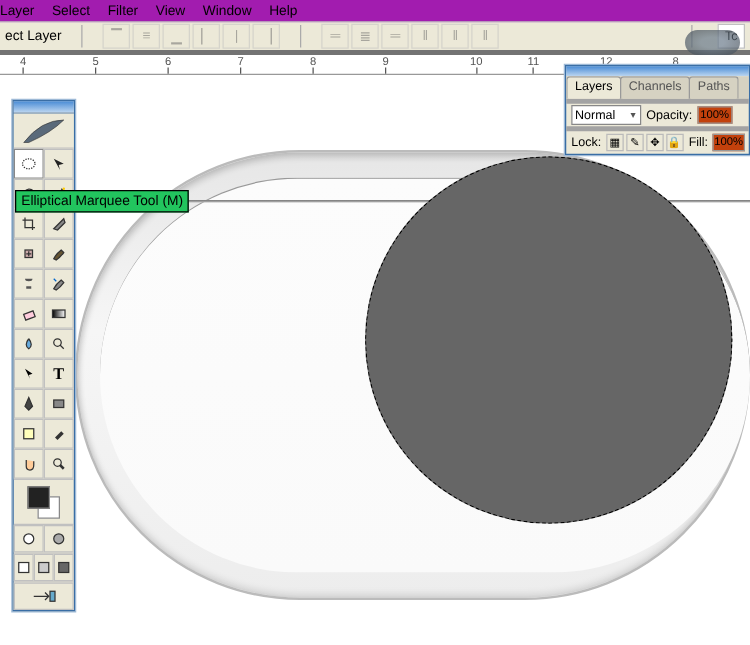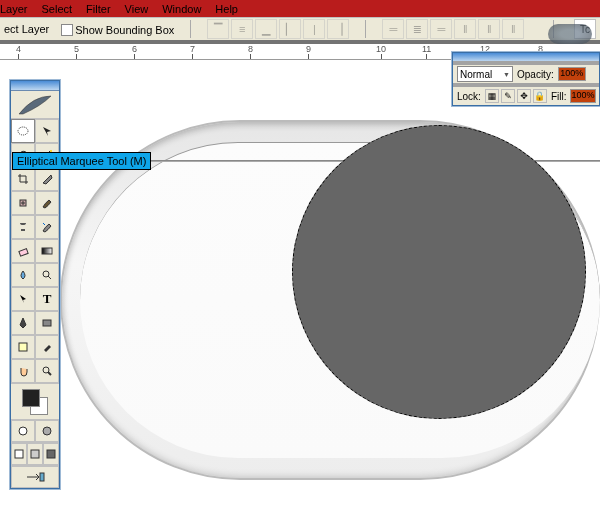--- a/index.html
+++ b/index.html
@@ -11,21 +11,21 @@
     width: 600px;
     height: 516px;
     overflow: hidden;
     position: relative;
   }
   .menubar {
     display: flex;
     align-items: center;
     gap: 14px;
     padding: 2px 4px 2px 0;
-    background: #b91c1c;
+    background: #a21caf;
     height: 18px;
     border-bottom: 1px solid #c0c0c0;
   }
   .menubar span { cursor: default; }
   .options-bar {
     display:flex;
     align-items:center;
     height:26px;
     background:#ece9d8;
     border-bottom:4px solid #737373;
@@ -160,21 +160,21 @@
   .sw-bg{position:absolute;right:0;bottom:0;width:18px;height:18px;background:#fff;border:1px solid #888;}
   .tb-row{
     display:grid;grid-template-columns:1fr 1fr;
     border-top:1px solid #c0c0c0;
   }
   .tb-row .tool{height:22px;}
 
   .tooltip{
     position:absolute;
     left:12px; top:152px;
-    background:#0ea5e9;
+    background:#22c55e;
     border:1px solid #000;
     padding:2px 4px;
     font-size:11px;
     white-space:nowrap;
     z-index:50;
   }
 
   .layers-panel{
     position:absolute;
     right:0; top:52px;
@@ -233,21 +233,20 @@
   <span>Layer</span>
   <span>Select</span>
   <span>Filter</span>
   <span>View</span>
   <span>Window</span>
   <span>Help</span>
 </div>
 
 <div class="options-bar">
   <span class="opt-label">ect Layer</span>
-  <span><span class="opt-check"></span><span>Show Bounding Box</span></span>
   <span class="opt-divider"></span>
   <div class="opt-iconrow">
     <div class="opt-btn disabled">▔</div>
     <div class="opt-btn disabled">≡</div>
     <div class="opt-btn disabled">▁</div>
     <div class="opt-btn disabled">▏</div>
     <div class="opt-btn disabled">|</div>
     <div class="opt-btn disabled">▕</div>
   </div>
   <span class="opt-divider"></span>
@@ -487,20 +486,25 @@
           <rect x="15" y="2" width="4" height="8" fill="#6ac" stroke="#333"></rect>
         </svg>
       </div>
   </div>
 </div>
 
 <div class="tooltip">Elliptical Marquee Tool (M)</div>
 
 <div class="layers-panel">
   <div class="lp-drag"></div>
+  <div class="lp-tabs">
+    <div class="lp-tab">Layers</div>
+    <div class="lp-tab inactive">Channels</div>
+    <div class="lp-tab inactive">Paths</div>
+  </div>
   <div class="lp-row">
     <div class="lp-select">
         <span>Normal</span>
         <span class="arr">▼</span>
       </div>
     <span>Opacity:</span>
     <div class="lp-val">100%</div>
   </div>
   <div class="lp-row">
     <span>Lock:</span>

